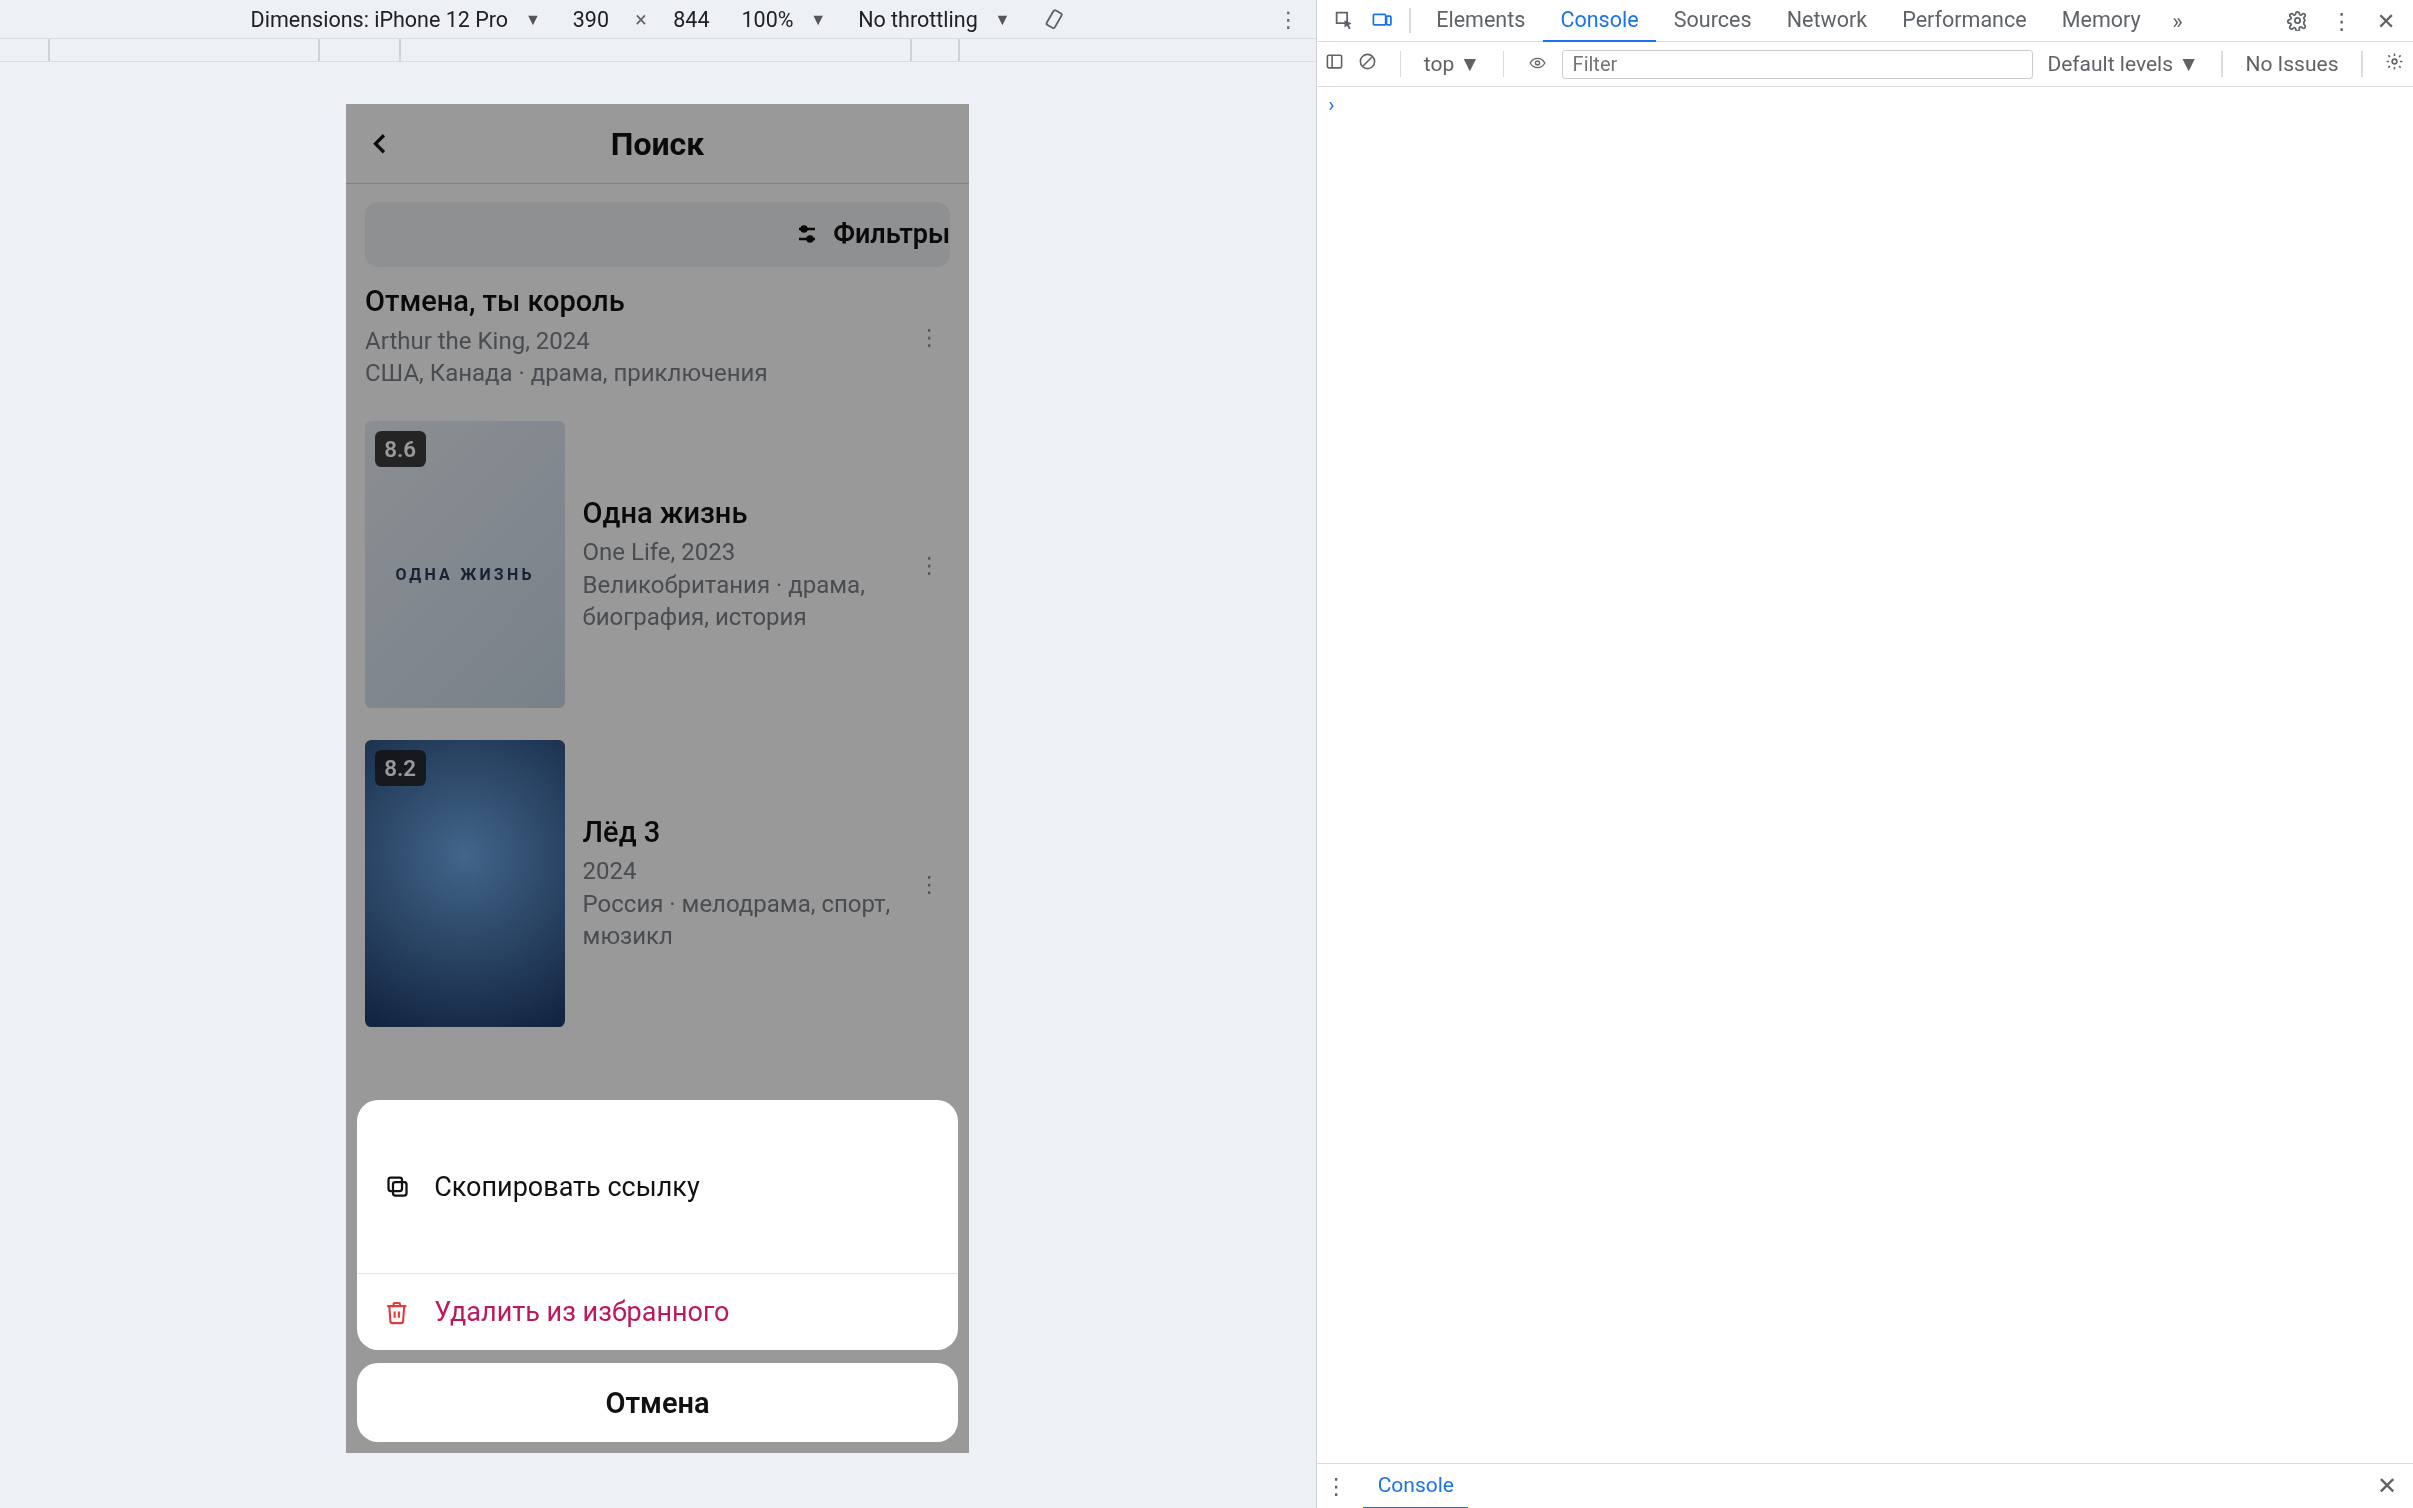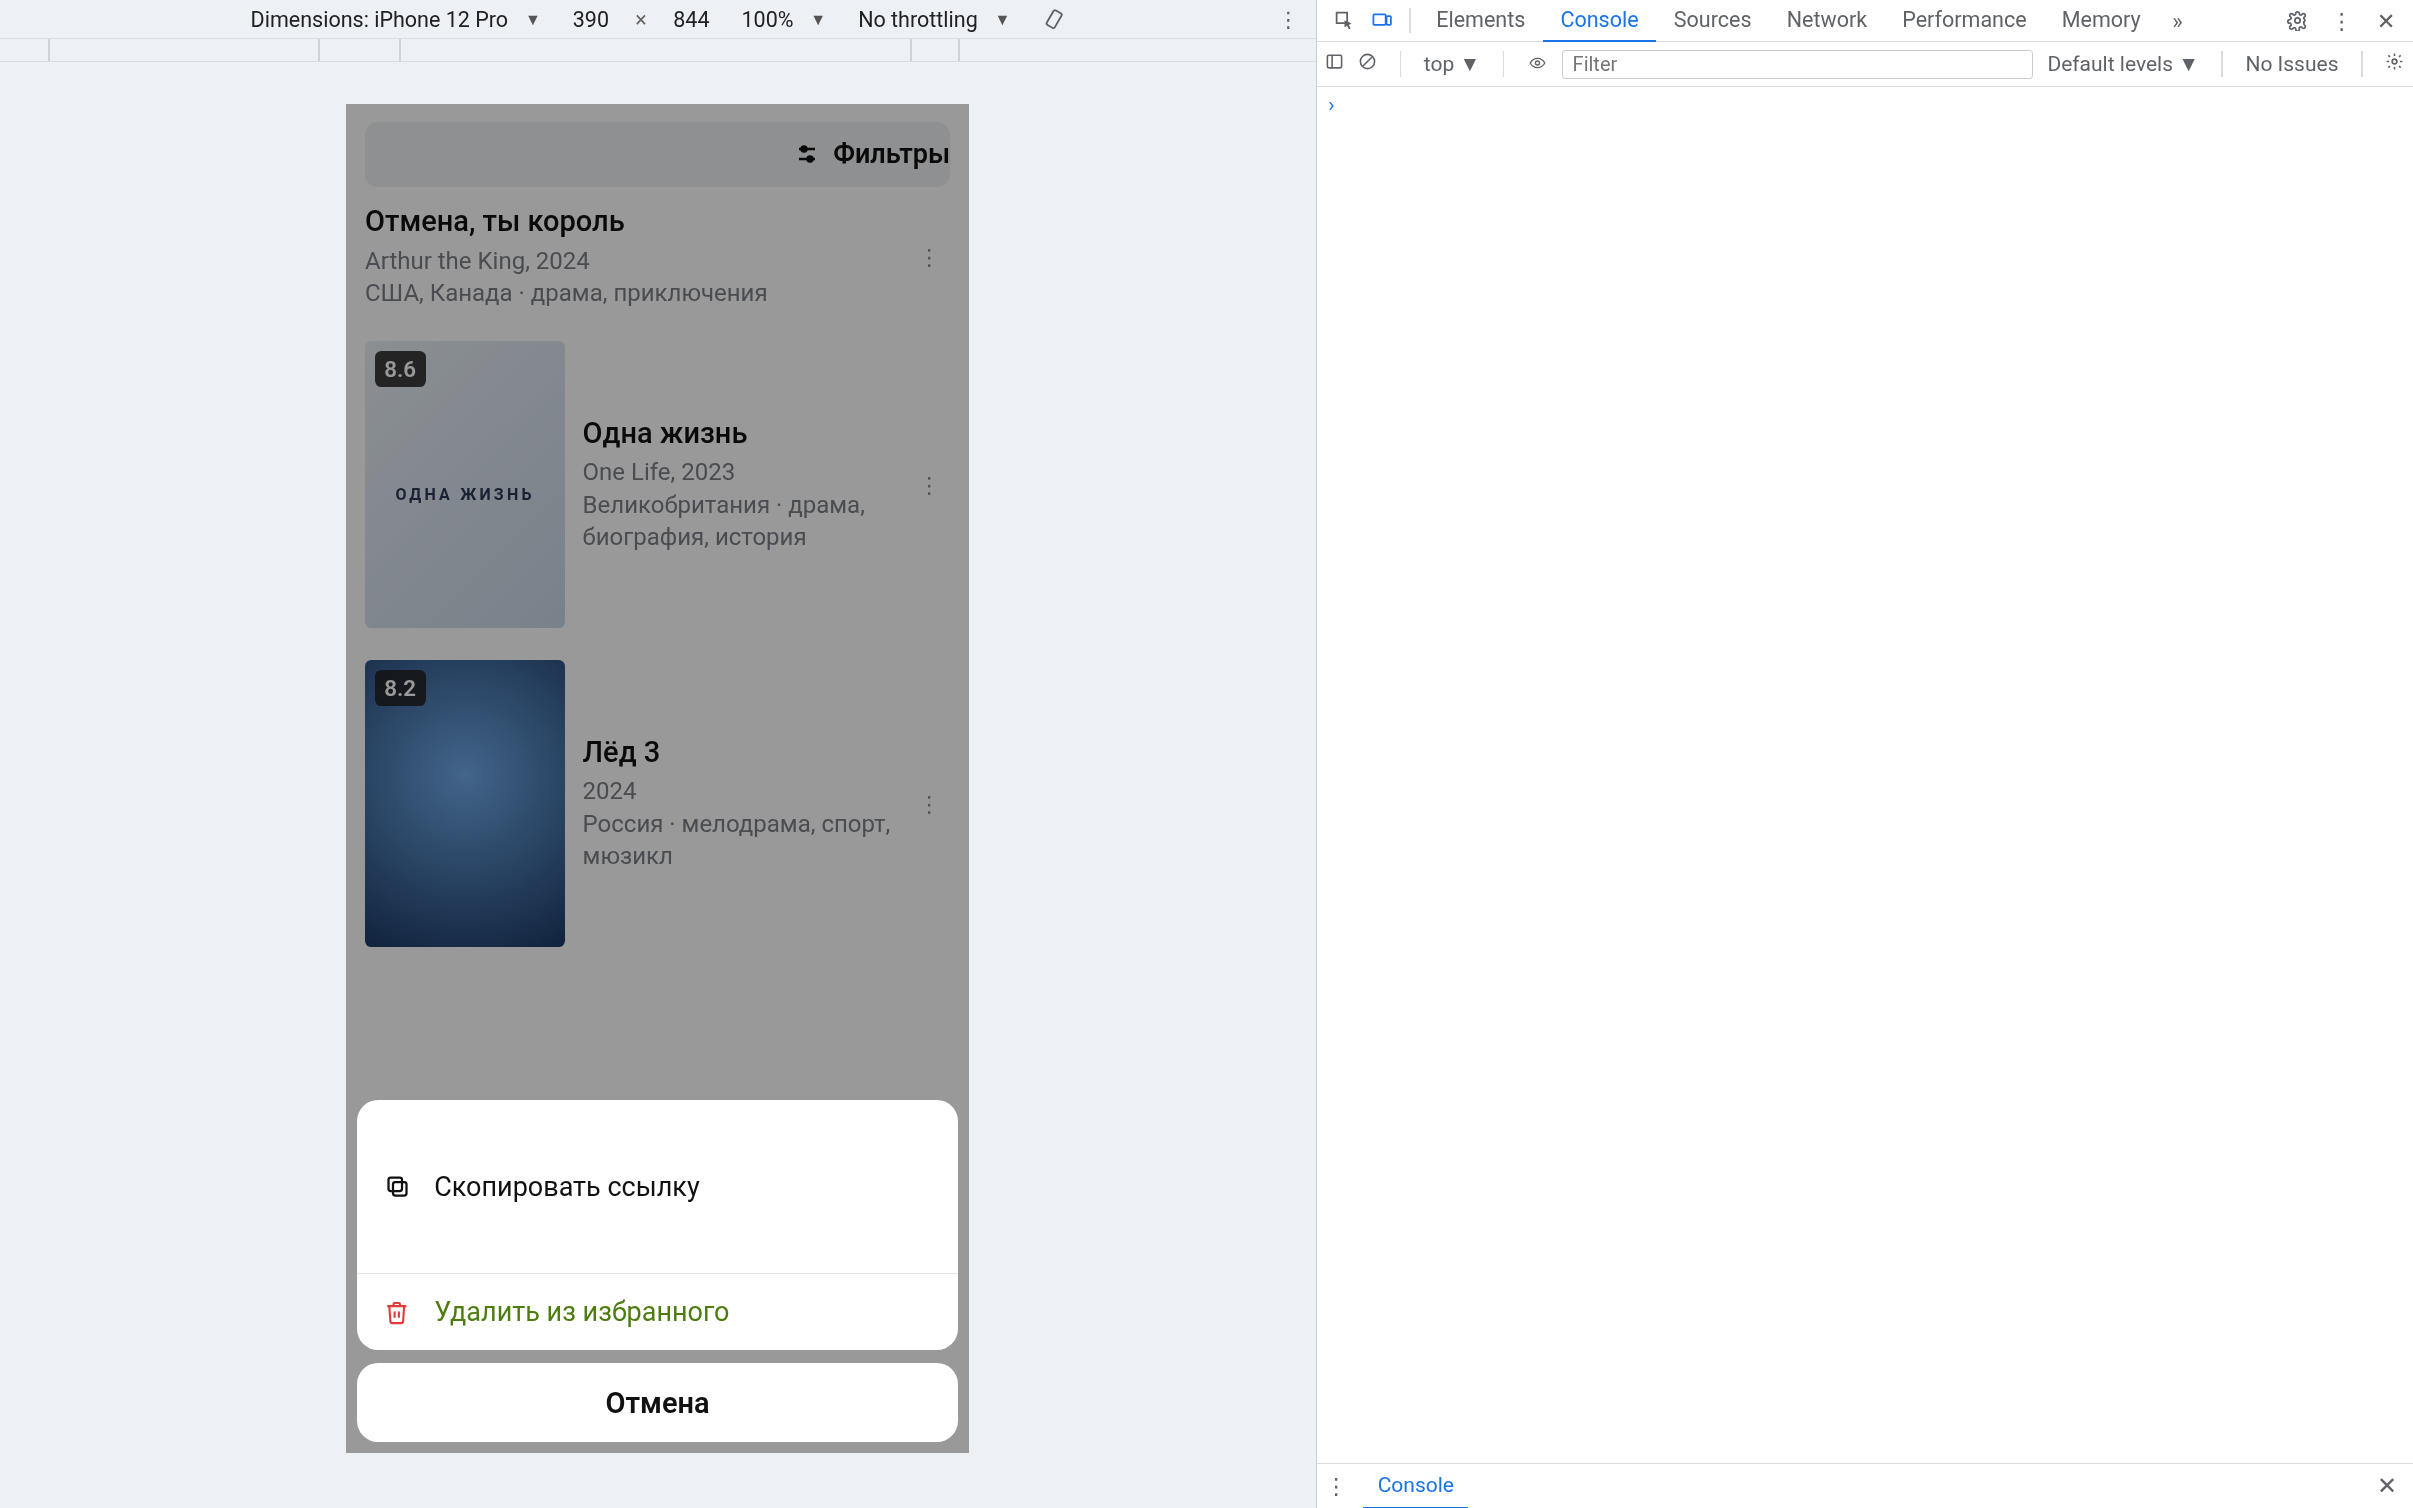--- a/index.html
+++ b/index.html
@@ -273,21 +273,21 @@
     display:flex;
     align-items:center;
     gap: 21px;
     padding: 22.3px 24px;
     font-size: 27px;
     color:#111;
     border-top: 0.8px solid #e6e6e8;
     margin-top: 48px;
   }
   .action-item:first-child { border-top:none;}
-  .action-item.danger { color:#4d7c0f; }
+  .action-item.danger { color:#be185d; }
   .action-item.danger .icon { color:#e23b3b; }
   .action-item .icon { width:32px; display:flex; justify-content:center; color:#111;}
   .action-cancel {
     background:#fff;
     border-radius:21px;
     text-align:center;
     padding: 22.3px 0;
     font-size:29px;
     font-weight:600;
     color:#111;
@@ -434,20 +434,28 @@
   <div class="dt-drawer">
     <div class="icon-btn"><span>⋮</span></div>
     <div class="drawer-tab">
         <span>Console</span>
       </div>
     <span class="close-x">✕</span>
   </div>
 </div>
 
 <div class="phone">
+  <div class="app-header">
+    <div class="back-btn">
+      <svg width="25.5" height="25.5" viewBox="0 0 24 24" fill="none" stroke="#111" stroke-width="3">
+          <polyline points="15 4 7 12 15 20"></polyline>
+        </svg>
+    </div>
+    <span class="title">Поиск</span>
+  </div>
 
   <div class="filters-btn">
     <span class="svg-ic">
       <svg width="24" height="24" viewBox="0 0 24 24" fill="none" stroke="#111" stroke-width="2.5">
           <line x1="4" y1="7" x2="20" y2="7"></line>
           <circle cx="9" cy="7" r="2.5" fill="#111"></circle>
           <line x1="4" y1="17" x2="20" y2="17"></line>
           <circle cx="15" cy="17" r="2.5" fill="#111"></circle>
         </svg>
     </span>

